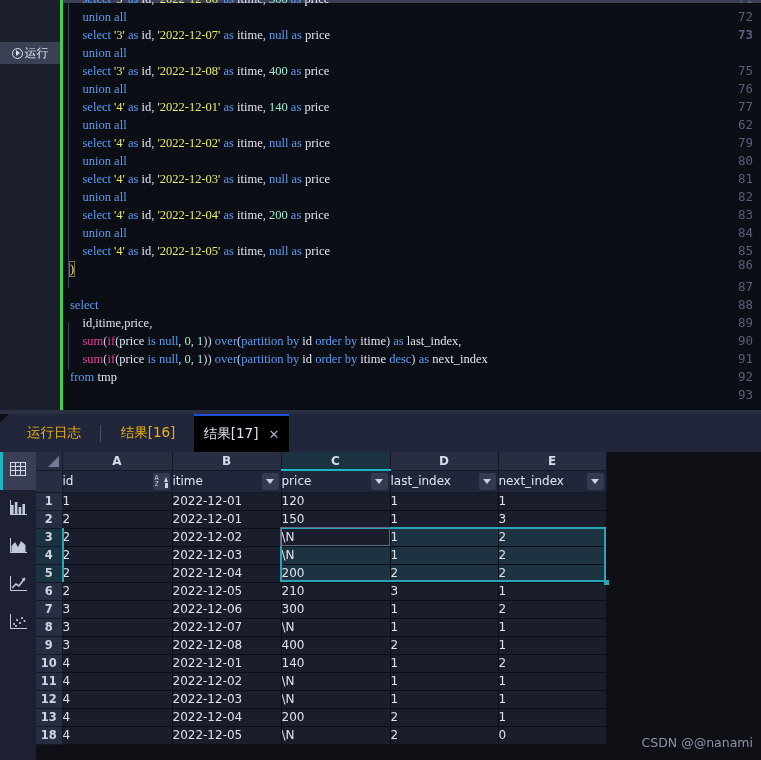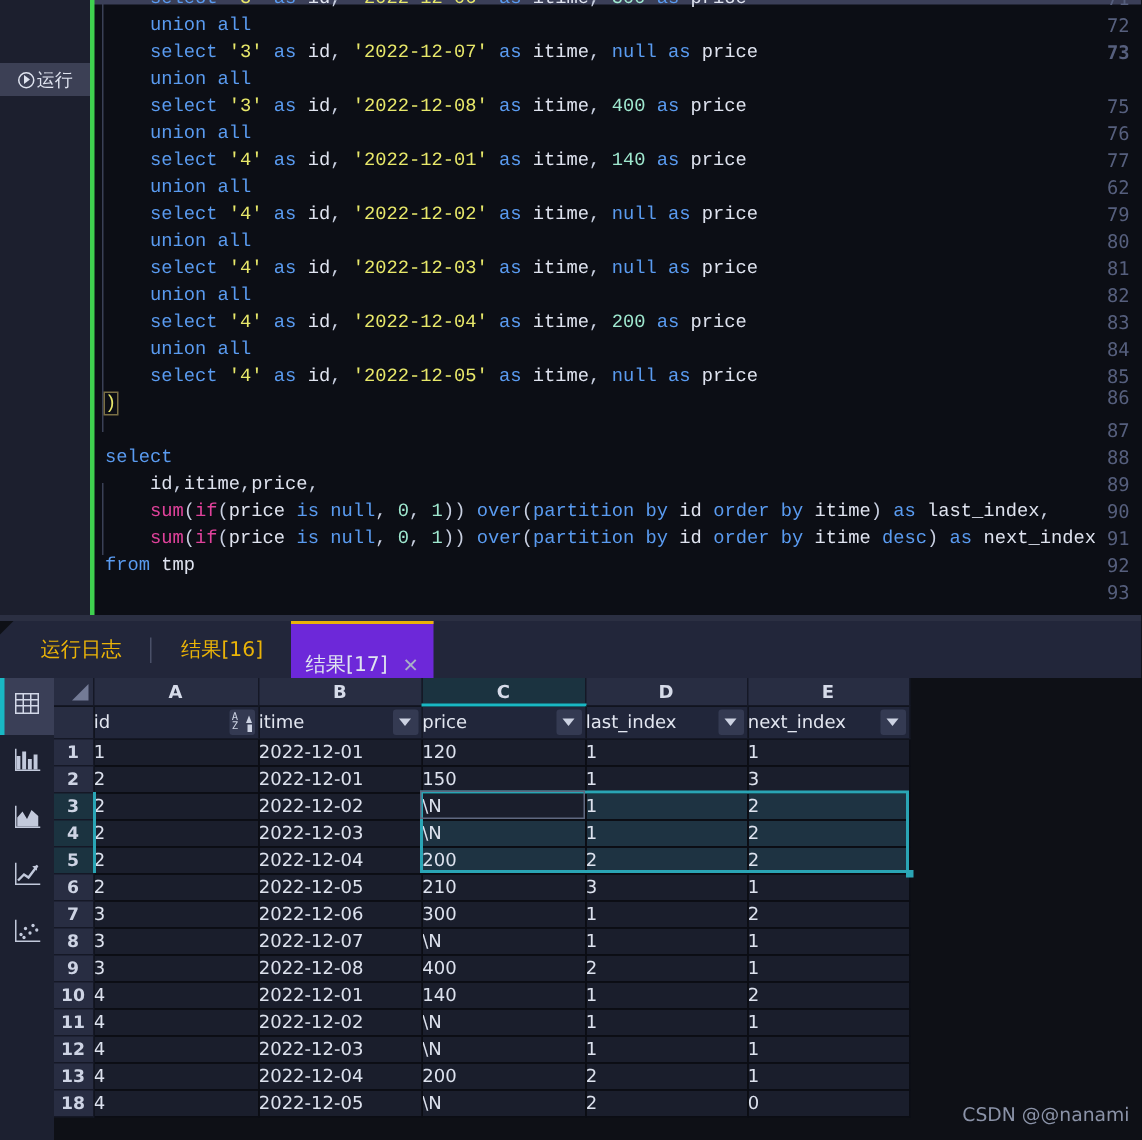--- a/index.html
+++ b/index.html
@@ -65,21 +65,21 @@
   #foldline {
     position: absolute; left: 68px; top: 0; width: 1px; height: 288px;
     background: #3a4056;
   }
   #foldline2 {
     position: absolute; left: 68px; top: 322px; width: 1px; height: 48px;
     background: #3a4056;
   }
   #code {
     position: absolute; left: 70px; top: 0; width: 691px; height: 410px;
-    font-family: Liberation Mono, monospace;
+    font-family: Liberation Serif, serif;
     font-size: 12.5px; line-height: 18px;
     white-space: pre;
     color: #c8cfe0;
   }
   .cl { height: 18px; }
   .kw  { color: #5a9bf0; }   
   .fn  { color: #e0429b; }   
   .str { color: #e8e86a; }   
   .num { color: #9fe8cf; }   
   .idf { color: #dfe3ef; }   
@@ -109,24 +109,23 @@
     border-right: 9px solid transparent;
   }
   .tab {
     position: absolute; top: 0; height: 38px;
     display: flex; align-items: center; justify-content: center;
     color: #eab308; font-size: 13.5px;
     font-family: "DejaVu Sans", sans-serif;
     cursor: pointer;
   }
   .tab.active {
-    background: #6d28d9;
-    border-top: 2px solid #eab308;
+    background: #000000;
+    border-top: 2px solid #1d4ed8;
     color: #dfe4f0;
-    align-items: flex-end;
   }
   .tab-sep {
     position: absolute; top: 11px; width: 1px; height: 17px; background: #4a5068;
   }
   .tab-close {
     color: #a8b0c6; font-size: 13px; margin-left: 10px; cursor: pointer;
   }
 
   
   #rail {

